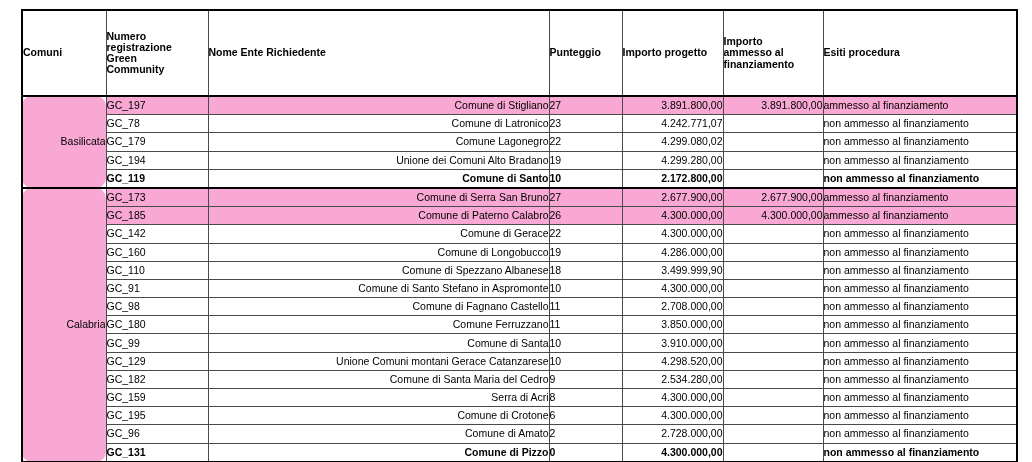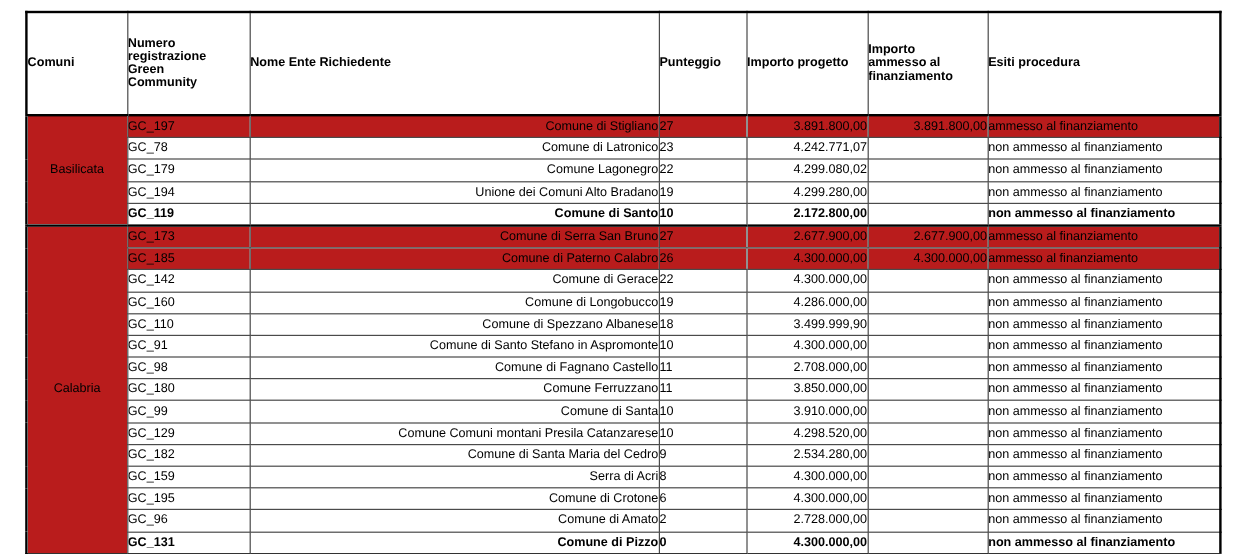--- a/index.html
+++ b/index.html
@@ -58,34 +58,35 @@
   col.c-imp{width:101px;}
   col.c-amm{width:100px;}
   col.c-esito{width:194px;}
 
   tbody td{
     height:17.2px;
     padding:0 4px;
     vertical-align:middle;
   }
   td.regione{
-    text-align:center;
+    text-align:right;
     vertical-align:middle;
     font-size:11px;
     border-left:2.5px solid #000;
     border-right:1.5px solid #000;
+    border-radius:10px;
   }
   td.gc{text-align:left;padding-left:5px;}
   td.ente{text-align:right;padding-left:5px;}
   td.punt{}
   td.imp{text-align:right;padding-right:9px;}
   td.amm{text-align:right;padding-right:9px;}
   td.esito{text-align:left;padding-left:4px;}
 
-  tr.admitted td{background:#b91c1c;}
+  tr.admitted td{background:#f9a8d4;}
   tr.group-end td{border-bottom:2.5px solid #000;font-weight:bold;}
   tr.group-start td{border-top:2.5px solid #000;}
 
   td.last-col{border-right:2.5px solid #000;}
   tbody tr:last-child td{border-bottom:2.5px solid #000;}
 </style>
 </head>
 <body>
 
 <div class="sheet">
@@ -229,21 +230,21 @@
         <tr>
           <td class="gc">GC_99</td>
           <td class="ente">Comune di Santa</td>
           <td class="punt">10</td>
           <td class="imp">3.910.000,00</td>
           <td class="amm"></td>
           <td class="esito last-col">non ammesso al finanziamento</td>
         </tr>
         <tr>
           <td class="gc">GC_129</td>
-          <td class="ente">Comune Comuni montani Presila Catanzarese</td>
+          <td class="ente">Unione Comuni montani Gerace Catanzarese</td>
           <td class="punt">10</td>
           <td class="imp">4.298.520,00</td>
           <td class="amm"></td>
           <td class="esito last-col">non ammesso al finanziamento</td>
         </tr>
         <tr>
           <td class="gc">GC_182</td>
           <td class="ente">Comune di Santa Maria del Cedro</td>
           <td class="punt">9</td>
           <td class="imp">2.534.280,00</td>

